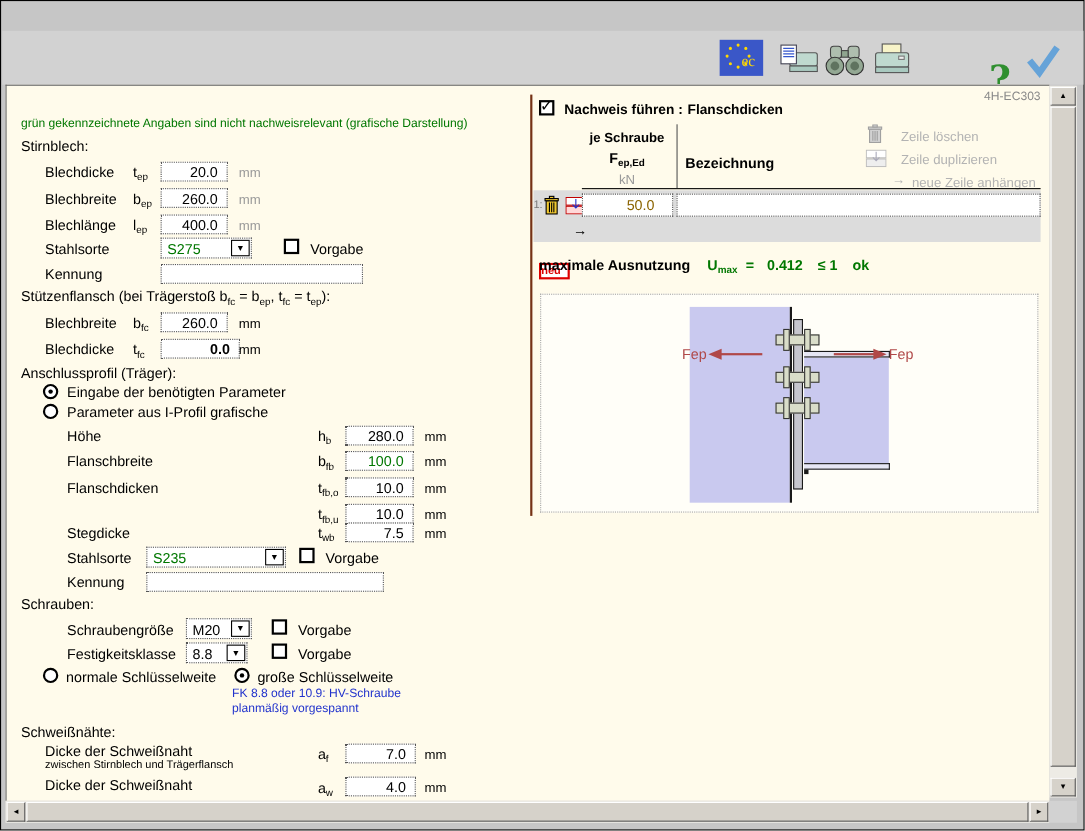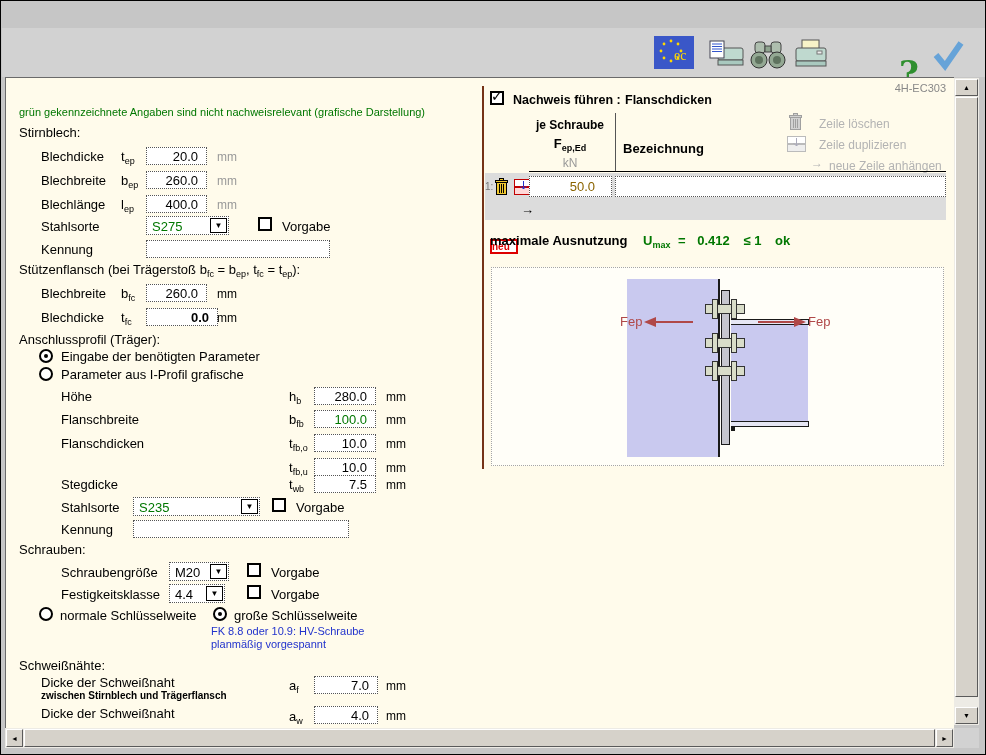--- a/index.html
+++ b/index.html
@@ -193,37 +193,37 @@
   <div class="abs t13" style="left:60px;top:564px;">Schraubengröße</div>
   <div class="abs dd" style="left:168px;top:561px;width:60px;">
     <span class="v">M20</span>
     <span class="b">▼</span>
   </div>
   <div class="abs cb" style="left:246px;top:562px;"></div>
   <div class="abs t13" style="left:270px;top:564px;">Vorgabe</div>
 
   <div class="abs t13" style="left:60px;top:586px;">Festigkeitsklasse</div>
   <div class="abs dd" style="left:168px;top:583px;width:56px;">
-    <span class="v">4.4</span>
+    <span class="v">8.8</span>
     <span class="b">▼</span>
   </div>
   <div class="abs cb" style="left:246px;top:584px;"></div>
   <div class="abs t13" style="left:270px;top:586px;">Vorgabe</div>
 
   <div class="abs radio" style="left:38px;top:606px;"></div>
   <div class="abs t13" style="left:59px;top:607px;">normale Schlüsselweite</div>
   <div class="abs radio sel" style="left:212px;top:606px;"></div>
   <div class="abs t13" style="left:233px;top:607px;">große Schlüsselweite</div>
   <div class="abs t11 blue" style="left:210px;top:624px;">FK 8.8 oder 10.9: HV-Schraube</div>
   <div class="abs t11 blue" style="left:210px;top:637px;">planmäßig vorgespannt</div>
 
   <div class="abs t13" style="left:18px;top:657px;">Schweißnähte:</div>
 
   <div class="abs t13" style="left:40px;top:674px;">Dicke der Schweißnaht</div>
-  <div class="abs t10" style="left:40px;top:689px;font-weight:bold;">zwischen Stirnblech und Trägerflansch</div>
+  <div class="abs t10" style="left:40px;top:689px;">zwischen Stirnblech und Trägerflansch</div>
   <div class="abs t13" style="left:288px;top:677px;"><span>a</span><span class="sb">f</span></div>
   <div class="abs field" style="left:313px;top:675px;width:64px;">7.0</div>
   <div class="abs t12" style="left:385px;top:678px;">mm</div>
 
   <div class="abs t13" style="left:40px;top:705px;">Dicke der Schweißnaht</div>
   <div class="abs t13" style="left:288px;top:708px;"><span>a</span><span class="sb">w</span></div>
   <div class="abs field" style="left:313px;top:705px;width:64px;">4.0</div>
   <div class="abs t12" style="left:385px;top:708px;">mm</div>
   <div class="abs" style="left:40px;top:721px;height:5px;overflow:hidden;"></div>
 

